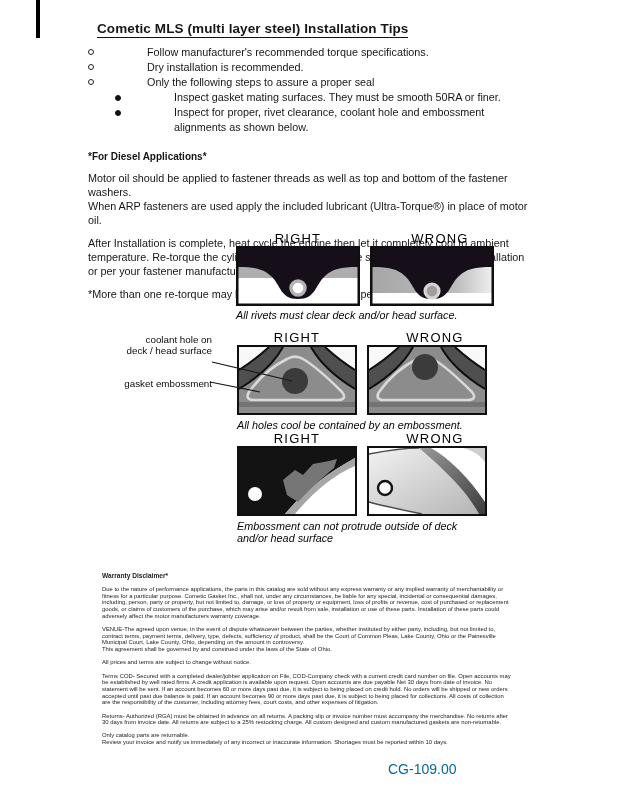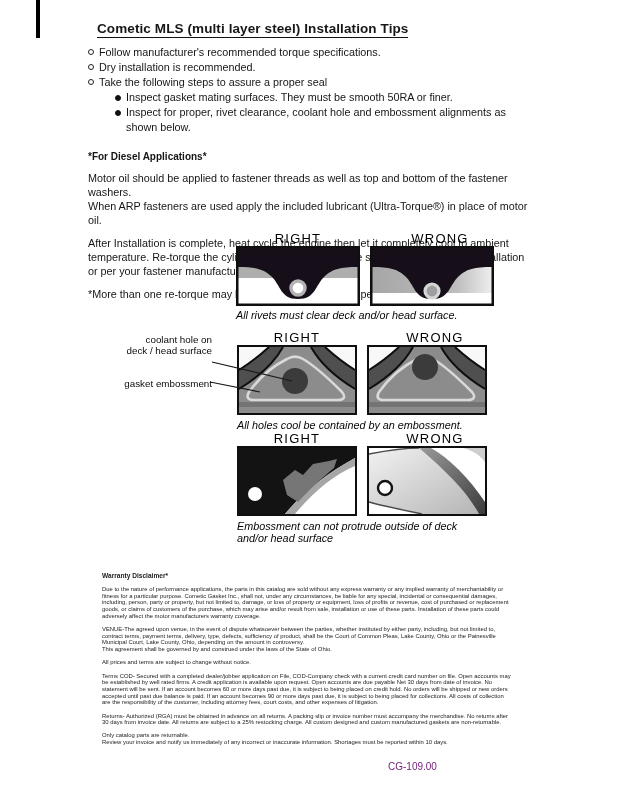--- a/index.html
+++ b/index.html
@@ -4,21 +4,21 @@
 <style>
   html,body{margin:0;padding:0;background:#888;}
   .page{position:relative;width:618px;height:800px;background:#ffffff;overflow:hidden;
         font-family:"Liberation Sans","DejaVu Sans",sans-serif;color:#161616;padding-left:28px;}
   .scan-mark{position:absolute;left:36px;top:0;width:4px;height:38px;background:#000;}
 
   .content{position:absolute;left:88px;top:19px;width:446px;}
   .doc-title{display:inline-block;margin-left:9px;font-size:13.5px;font-weight:bold;
              border-bottom:1.6px solid #111;padding-bottom:1px;letter-spacing:.1px;}
   .bullets{margin-top:7px;}
-  .brow{display:flex;align-items:flex-start;font-size:10.8px;line-height:15px;}
+  .brow{display:flex;align-items:flex-start;font-size:10.8px;line-height:15px;gap:48px;}
   .bmark{flex:0 0 auto;width:4px;height:4px;border:1px solid #222;border-radius:50%;
          margin:4px 5px 0 0;background:#fff;}
   .brow.sub{margin-left:27px;}
   .brow.sub .bmark{background:#111;border-color:#111;width:4px;height:4px;margin-top:5px;}
   .section-head{margin-top:16px;font-size:10px;font-weight:bold;}
   .para{margin-top:9px;font-size:10.8px;line-height:14px;white-space:pre-line;}
 
   .diag{position:absolute;}
   .dlabels{display:flex;gap:18px;font-size:13px;letter-spacing:1.2px;line-height:15px;color:#000;}
   .dlabels span{display:block;text-align:center;}
@@ -26,42 +26,42 @@
   .dpanels svg{display:block;}
   .dcaption{margin-top:3px;font-size:10.8px;line-height:12px;color:#060606;white-space:pre-line;font-style:italic;}
 
   .ann{position:absolute;font-size:9.8px;line-height:11px;text-align:right;color:#0a0a0a;white-space:pre-line;}
   .leaders{position:absolute;left:204px;top:352px;}
 
   .warranty{position:absolute;left:102px;top:572px;width:474px;color:#222;}
   .whead{font-size:6.6px;font-weight:bold;margin-bottom:7px;}
   .wpara{font-size:5.9px;line-height:6.7px;margin:0 0 6.5px 0;white-space:pre-line;}
 
-  .footer-code{position:absolute;left:388px;top:761px;font-size:10px;color:#701a75;}
+  .footer-code{position:absolute;left:388px;top:761px;font-size:14px;color:#0369a1;}
 </style>
 </head>
 <body>
 
 <div class="page">
   <div class="scan-mark"></div>
 
   <div class="content">
     <span class="doc-title">Cometic MLS (multi layer steel) Installation Tips</span>
     <div class="bullets">
       <div class="brow">
         <span class="bmark"></span>
         <span>Follow manufacturer's recommended torque specifications.</span>
       </div>
       <div class="brow">
         <span class="bmark"></span>
         <span>Dry installation is recommended.</span>
       </div>
       <div class="brow">
         <span class="bmark"></span>
-        <span>Take the following steps to assure a proper seal</span>
+        <span>Only the following steps to assure a proper seal</span>
       </div>
       <div class="brow sub">
         <span class="bmark"></span>
         <span>Inspect gasket mating surfaces.  They must be smooth 50RA or finer.</span>
       </div>
       <div class="brow sub">
         <span class="bmark"></span>
         <span>Inspect for proper, rivet clearance, coolant hole and embossment alignments as shown below.</span>
       </div>
     </div>

